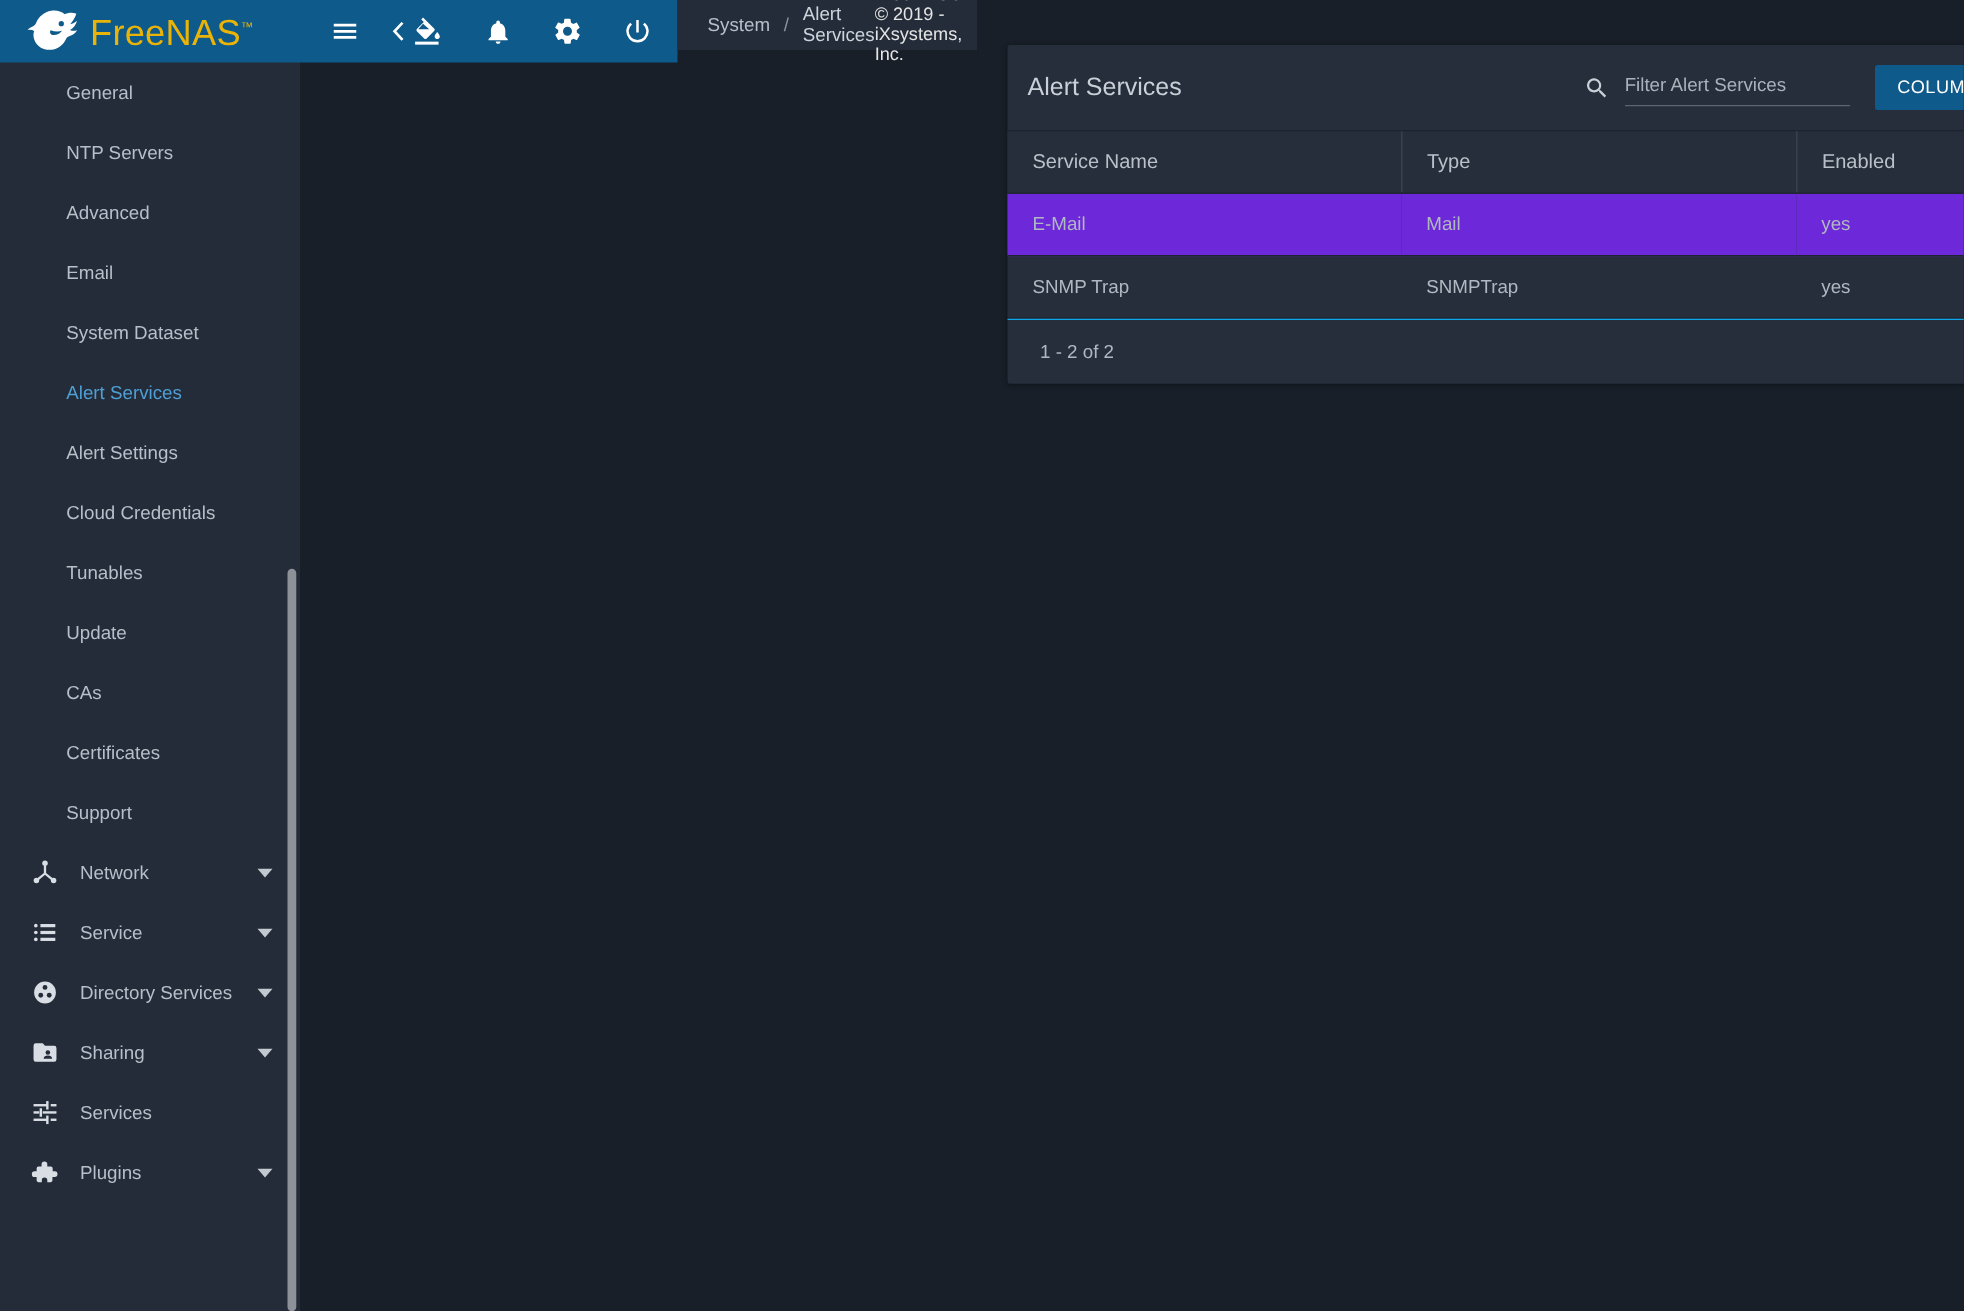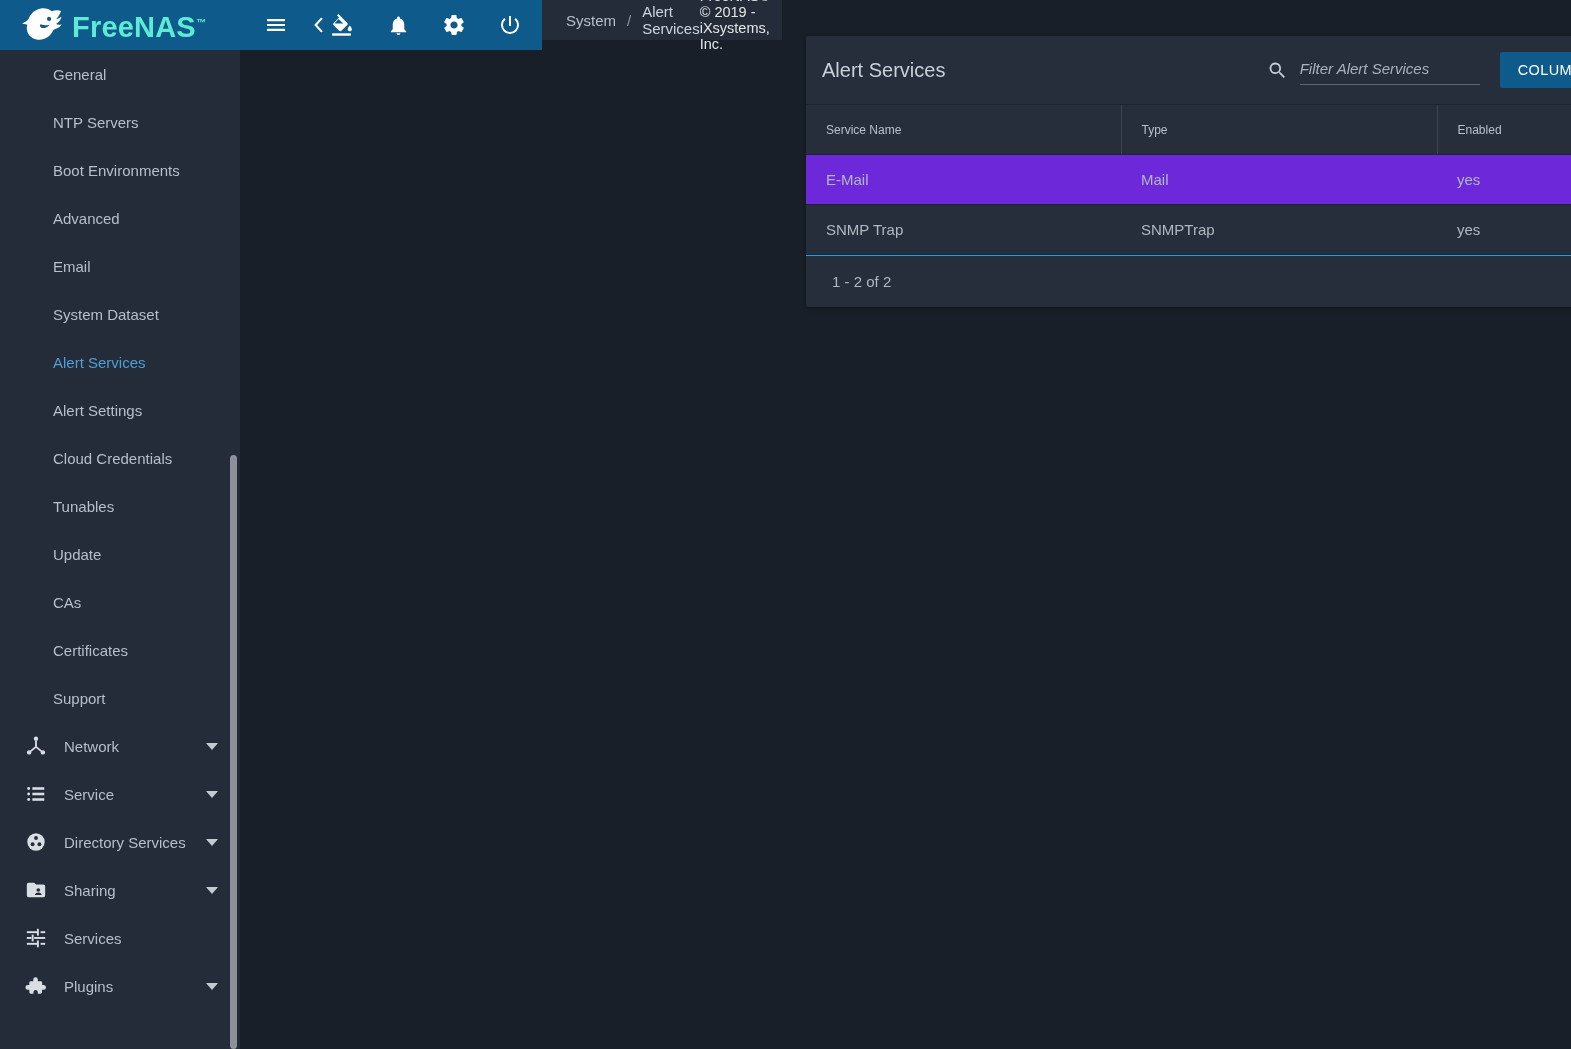--- a/index.html
+++ b/index.html
@@ -20,22 +20,22 @@
     flex: 0 0 240px;
     overflow: hidden;
   }
   .logo-bar {
     height: 50px; background: #0e5a8a;
     display: flex; align-items: center; padding-left: 22px;
   }
   .logo-wrap { display: flex; align-items: flex-start; }
   .logo-fish { width: 42px; height: 34px; margin-right: 8px; }
   .logo-text {
-    color: #5eead4; font-size: 29px; letter-spacing: .2px;
-    font-weight: 700; line-height: 34px; text-align: right;
+    color: #eab308; font-size: 29px; letter-spacing: .2px;
+    font-weight: 400; line-height: 34px; text-align: right;
   }
   .logo-tm { font-size: 10px; vertical-align: super; }
 
   .nav-scroll {
     height: 999px; overflow: hidden; position: relative;
   }
   .nav-item {
     height: 48px; display: flex; align-items: center;
     padding-left: 24px; color: #b7bfc9; font-size: 15px;
     cursor: pointer; user-select: none;
@@ -99,42 +99,41 @@
   .head-right { margin-left: auto; display: flex; align-items: center; }
 
   .search-box { display: flex; align-items: center; margin-right: 20px; }
   .search-ico { margin-right: 12px; display: flex; }
   .search-ico svg { fill: #c8cfd7; width: 21px; height: 21px; }
   .filter-input {
     width: 180px; background: transparent; border: none;
     border-bottom: 1px solid #5c6672; outline: none;
     color: #cfd6de; font-size: 15px; font-family: "Liberation Sans", sans-serif;
     padding: 4px 0 7px 0;
-    font-style: italic;
   }
   .filter-input::placeholder { color: #a9b2bc; }
 
   .btn {
     background: #0e5a8a; color: #fff; border: none; border-radius: 2px;
     height: 36px; font-size: 14.5px; letter-spacing: .4px;
     font-family: "Liberation Sans", sans-serif; cursor: pointer;
     display: inline-flex; align-items: center; justify-content: center;
   }
   .btn-columns { padding: 0 14px 0 18px; margin-right: 14px; }
   .btn-caret {
     width: 0; height: 0; margin-left: 20px;
     border-left: 6px solid transparent; border-right: 6px solid transparent;
     border-top: 7px solid #ffffff;
   }
   .btn-add { width: 82px; }
 
   table { width: 100%; border-collapse: collapse; table-layout: fixed; }
   thead th {
     height: 50px; text-align: left; font-weight: 400;
-    font-size: 12px; color: #b9c0c9; padding-left: 20px;
+    font-size: 16px; color: #b9c0c9; padding-left: 20px;
     border-top: 1px solid #1d242e; border-bottom: 1px solid #1d242e;
     background: #252e3a;
   }
   thead th + th { border-left: 1px solid #3d4754; }
   tbody td {
     height: 50px; font-size: 15px; color: #b0b8c2;
     padding-left: 20px; border-bottom: 1px solid #1d242e;
   }
   tbody tr.row-alt td { background: #6d28d9; }
   .col-name { width: 315px; }
@@ -176,23 +175,20 @@
         </span>
       </div>
     </div>
 
     <nav class="nav-scroll" id="nav-list">
         <div class="nav-item sub">
           <span class="nav-label">General</span>
         </div>
         <div class="nav-item sub">
           <span class="nav-label">NTP Servers</span>
-        </div>
-        <div class="nav-item sub">
-          <span class="nav-label">Boot Environments</span>
         </div>
         <div class="nav-item sub">
           <span class="nav-label">Advanced</span>
         </div>
         <div class="nav-item sub">
           <span class="nav-label">Email</span>
         </div>
         <div class="nav-item sub">
           <span class="nav-label">System Dataset</span>
         </div>

